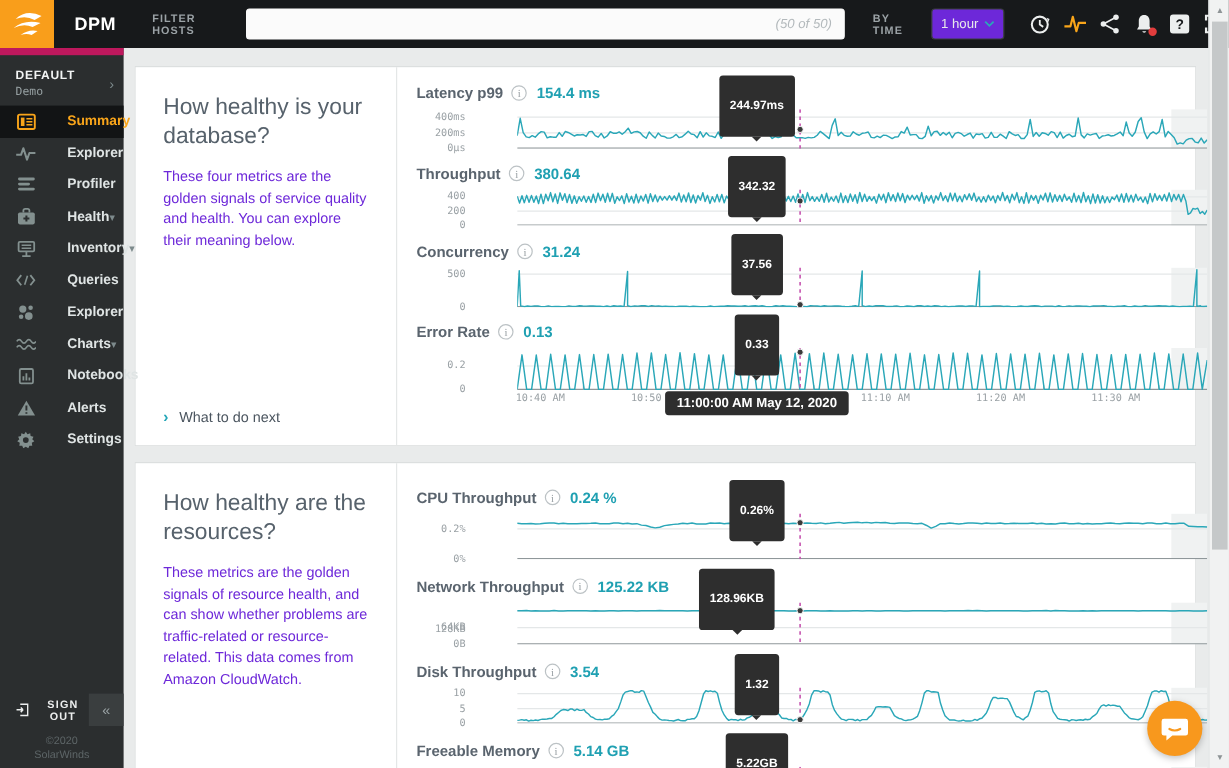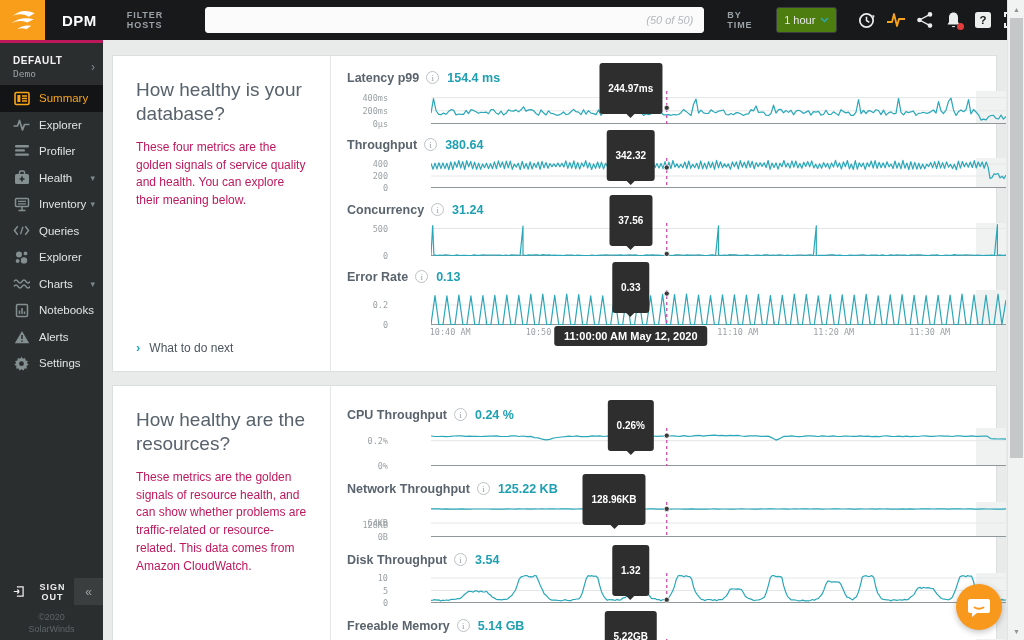--- a/index.html
+++ b/index.html
@@ -13,43 +13,43 @@
     align-items:center; justify-content:center; flex:none; cursor:pointer; }
   .app-title { color:#fff; font-size:15px; font-weight:bold; letter-spacing:.5px;
     margin-left:17px; }
   .tb-label { color:#9ba2a6; font-size:9px; font-weight:bold; letter-spacing:.9px; }
   .lbl-filter { margin-left:30px; }
   .filter-input { margin-left:8px; width:533px; height:26px; background:#fbfbfb;
     border-radius:3px; border:1px solid #fbfbfb; display:flex; align-items:center;
     justify-content:flex-end; padding:0 10px; cursor:text; }
   .filter-count { color:#b3b9bc; font-size:11px; font-style:italic; }
   .lbl-bytime { margin-left:23px; }
-  .time-select { margin-left:9px; width:64px; height:26px; background:#4d7c0f;
+  .time-select { margin-left:9px; width:64px; height:26px; background:#6d28d9;
     border:1px solid #3a3e40; border-radius:3px; display:flex; align-items:center;
     justify-content:space-between; padding:0 7px; cursor:pointer; }
   .time-select span { color:#e8eaea; font-size:11px; }
   .tb-icons { display:flex; align-items:center; gap:4px; margin-left:17px; }
   .tb-btn { width:25px; height:26px; background:none; border:none; display:flex;
     align-items:center; justify-content:center; cursor:pointer; position:relative; }
   .badge-dot { position:absolute; right:2px; bottom:3px; width:7px; height:7px;
     border-radius:50%; background:#e23d3d; }
 
   
   .sidebar { position:absolute; left:0; top:40px; width:103px; height:600px;
-    background:#2b2e2f; border-top:3px solid #be185d; z-index:30; }
+    background:#2b2e2f; border-top:6px solid #be185d; z-index:30; }
   .env { height:42px; padding:6px 8px 0 13px; display:flex; justify-content:space-between;
     align-items:center; cursor:pointer; }
   .env-name { color:#f2f4f4; font-size:10px; font-weight:bold; letter-spacing:.6px; }
   .env-sub { color:#97a1a3; font-size:9.5px; font-family:"DejaVu Sans Mono",monospace; margin-top:2px; }
   .env-chev { color:#7d8a8c; font-size:12px; }
   .nav-item { height:26.5px; display:flex; align-items:center; padding:0 8px 0 13px;
     cursor:pointer; color:#dfe4e4; }
   .nav-item .ic { width:17px; height:16px; color:#83908f; display:flex; align-items:center;
     justify-content:center; flex:none; font-size:13px; }
-  .nav-item .lab { font-size:11.5px; font-weight:normal; margin-left:9px; flex:1; }
+  .nav-item .lab { font-size:11.5px; font-weight:bold; margin-left:26px; flex:1; }
   .nav-item .chev { color:#7d8a8c; font-size:9px; }
   .nav-item.active { background:#121415; color:#f9a51a; }
   .nav-item.active .ic { color:#f9a51a; }
   .side-bottom { position:absolute; bottom:0; left:0; width:103px; }
   .signout-row { display:flex; align-items:center; height:27px; margin-bottom:6px; }
   .signout { flex:1; display:flex; align-items:center; gap:7px; padding-left:13px;
     background:none; border:none; cursor:pointer; }
   .signout .lab { color:#eceeee; font-size:9px; font-weight:bold; letter-spacing:1px; }
   .collapse-btn { width:29px; height:27px; background:#3a3e3f; border:none; color:#9aa3a5;
     font-size:12px; cursor:pointer; }
@@ -58,21 +58,21 @@
 
   
   .main { position:absolute; left:103px; top:40px; width:904px; height:600px;
     padding:15px 10px 0 9px; }
   .card { background:#fff; border:1px solid #dcdfdf; width:885px; display:flex; }
   .card1 { height:317px; margin-bottom:13px; }
   .card2 { height:400px; }
   .card-left { width:218px; flex:none; border-right:1px solid #e4e7e7;
     padding:22px 22px 16px 23px; display:flex; flex-direction:column; }
   .card-left h2 { color:#57626c; font-size:19px; font-weight:500; line-height:1.26; }
-  .card-left p { color:#be185d; font-size:12px; line-height:1.48; margin-top:13px; }
+  .card-left p { color:#6d28d9; font-size:12px; line-height:1.48; margin-top:13px; }
   .next-link { margin-top:auto; display:flex; align-items:center; gap:9px; background:none;
     border:none; cursor:pointer; padding:0; }
   .next-link .arr { color:#25a7b8; font-size:13px; font-weight:bold; }
   .next-link .txt { color:#4b555f; font-size:12px; }
   .card-charts { flex:1; padding:11px 27px 0 16px; }
   .card2 .card-charts { padding-top:18px; }
 
   .metric { position:relative; }
   .m-head { position:relative; height:21px; display:flex; align-items:center; }
   .m-title { color:#5a646e; font-size:12.5px; font-weight:bold; }

